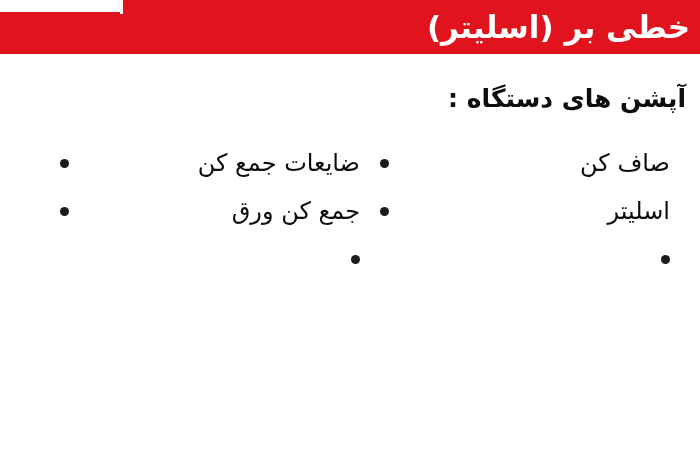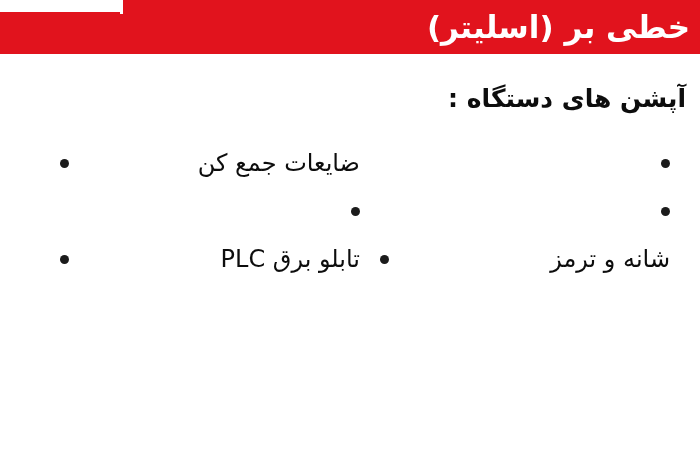--- a/index.html
+++ b/index.html
@@ -134,39 +134,40 @@
     <div class="banner-notch"></div>
     <div class="banner-title">خطی بر (اسلیتر)</div>
   </div>
 
   <div class="content">
 
     <div class="section-title">آپشن های دستگاه :</div>
 
     <div class="col col-right">
       <div class="opt-row">
+        <span class="opt-label">صاف کن</span>
         <span class="bullet"></span>
       </div>
       <div class="opt-row">
+        <span class="opt-label">اسلیتر</span>
         <span class="bullet"></span>
       </div>
       <div class="opt-row">
-        <span class="opt-label">شانه و ترمز</span>
         <span class="bullet"></span>
       </div>
     </div>
 
     <div class="col col-left">
       <div class="opt-row">
         <span class="opt-label">ضایعات جمع کن</span>
         <span class="bullet"></span>
       </div>
       <div class="opt-row">
+        <span class="opt-label">جمع کن ورق</span>
         <span class="bullet"></span>
       </div>
       <div class="opt-row">
-        <span class="opt-label">تابلو برق PLC</span>
         <span class="bullet"></span>
       </div>
     </div>
 
   </div>
 </div>
 
 </body></html>

